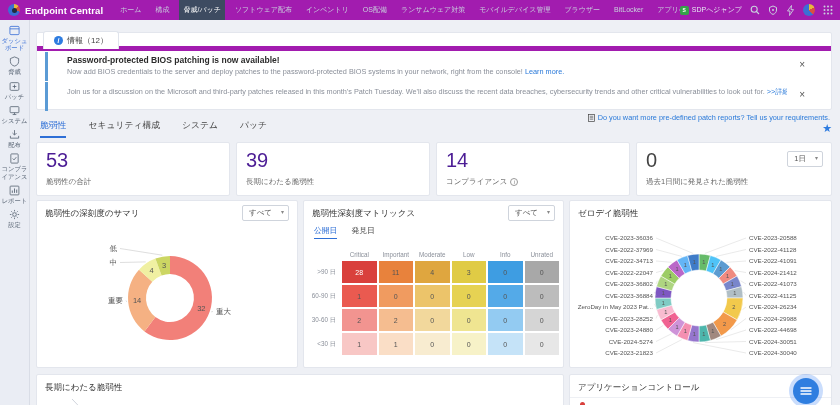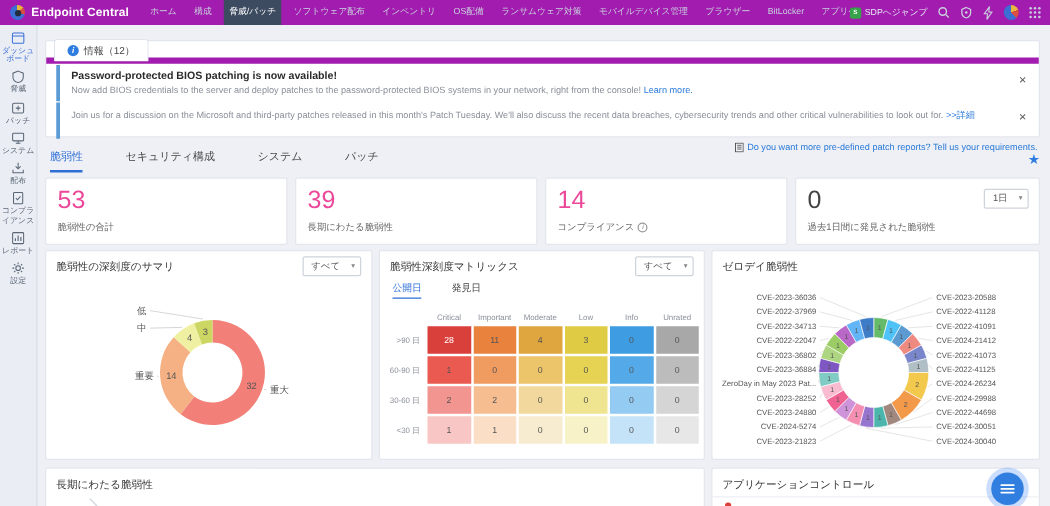--- a/index.html
+++ b/index.html
@@ -33,48 +33,48 @@
   .card{position:absolute;background:#fff;border:1px solid #e3e6ed;border-radius:2px}
   .panel-title{position:absolute;left:8px;top:7px;font-size:8.5px;color:#333}
   .dropdown{position:absolute;right:8px;top:5px;border:1px solid #cfd4dc;border-radius:2px;font-size:7.5px;color:#555;padding:2px 16px 2px 6px;background:#fff;cursor:pointer}
   .dropdown .caret{position:absolute;right:4px;top:2px;font-size:6px;color:#888}
 
   
   #info-card{left:6px;top:12px;width:796px;height:78px}
   .info-tabbar{height:18px;border-bottom:5px solid #a21caf;display:flex;align-items:center}
   .info-tab{display:flex;align-items:center;gap:4px;height:18px;padding:0 10px;margin-left:6px;border:1px solid #e0e4ec;border-bottom:none;border-radius:3px 3px 0 0;background:#fff;font-size:8px;color:#444;cursor:pointer}
   .info-dot{width:9px;height:9px;border-radius:50%;background:#2e7ce0;color:#fff;font-size:6.5px;font-weight:bold;display:flex;align-items:center;justify-content:center;font-style:italic}
-  .notif-row{position:relative;height:29px;margin:1px 8px 0 8px;padding:3px 20px 0 9px;border-left:3px solid #5b9bd5}
+  .notif-row{position:relative;height:29px;margin:1px 24px 0 8px;padding:3px 20px 0 19px;border-left:3px solid #5b9bd5}
   .notif-title{font-size:8.5px;font-weight:bold;color:#2b2b2b}
   .notif-body{font-size:7.3px;color:#8a8f99;margin-top:2px;white-space:nowrap;overflow:hidden}
   .notif-link{color:#2979d9;cursor:pointer}
   .notif-close{position:absolute;right:2px;top:8px;font-size:10px;color:#555;cursor:pointer;line-height:1}
 
   
   .reports-line{position:absolute;right:10px;top:93px;font-size:7.3px;color:#2979d9;display:flex;align-items:center;gap:3px}
   .reports-line .doc{width:7px;height:8px}
   .star{position:absolute;right:8px;top:103px;color:#2e7ce0;font-size:11px;cursor:pointer;line-height:1}
 
   
-  .tabs{position:absolute;left:10px;top:100px;display:flex;gap:34px;height:18px}
+  .tabs{position:absolute;left:10px;top:100px;display:flex;gap:22px;height:18px}
   .tab{font-size:8.8px;color:#444;cursor:pointer;padding-bottom:4px}
   .tab.active{color:#2e6fd6;border-bottom:2px solid #2e6fd6}
 
   
   .stat-card{top:122px;height:54px;cursor:pointer}
-  .stat-num{position:absolute;left:9px;top:6px;font-size:20px;color:#ec4899}
+  .stat-num{position:absolute;left:9px;top:6px;font-size:20px;color:#4c1d95}
   .stat-num.dark{color:#444}
   .stat-label{position:absolute;left:9px;bottom:8px;font-size:7.5px;color:#666;display:flex;align-items:center;gap:3px}
   .mini-info{display:inline-flex;width:8px;height:8px;border:1px solid #999;border-radius:50%;color:#777;font-size:5.5px;align-items:center;justify-content:center;font-style:italic}
   .stat-dd{top:8px}
 
   
   .mid-panel{top:180px;height:168px}
   
-  .hm-tabs{position:absolute;left:10px;top:24px;display:flex;gap:24px;font-size:7.8px}
+  .hm-tabs{position:absolute;left:10px;top:24px;display:flex;gap:14px;font-size:7.8px}
   .hm-tab{color:#444;cursor:pointer;padding-bottom:2px}
   .hm-tab.active{color:#2e6fd6;border-bottom:1.5px solid #2e6fd6}
   .hm-grid{position:absolute;left:3px;top:50px;right:4px;display:grid;grid-template-columns:33px repeat(6,1fr);grid-auto-rows:auto;gap:2px;align-items:center}
   .hm-colhead{font-size:6.3px;color:#8a8f99;text-align:center;padding-bottom:1px}
   .hm-rowlab{font-size:6.3px;color:#8a8f99;text-align:right;padding-right:4px}
   .hm-cell{height:22px;display:flex;align-items:center;justify-content:center;font-size:7px;cursor:pointer}
 
   
   .bot-panel{top:354px;height:60px}
   .news-dot{position:absolute;left:10px;top:27px;width:5px;height:5px;border-radius:50%;background:#d9403c}

